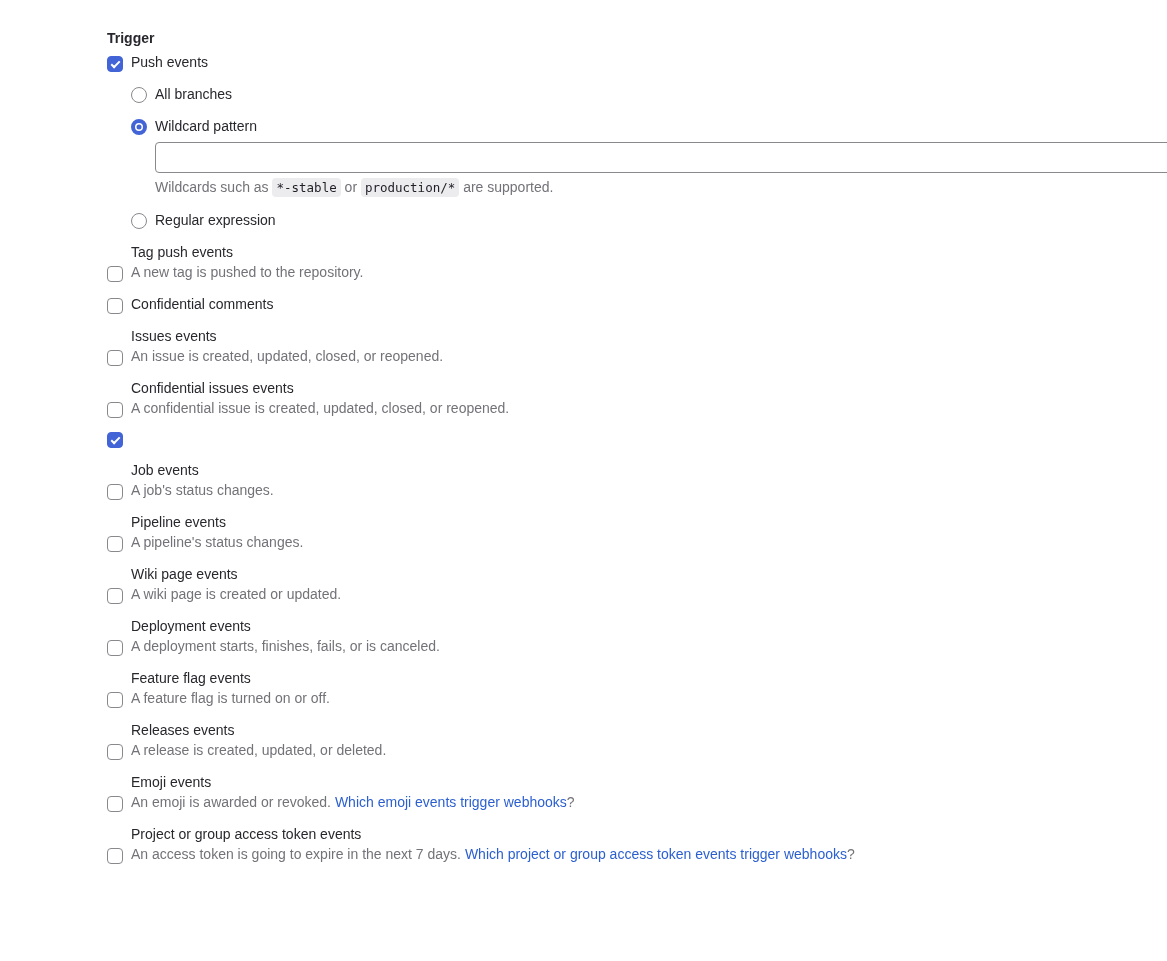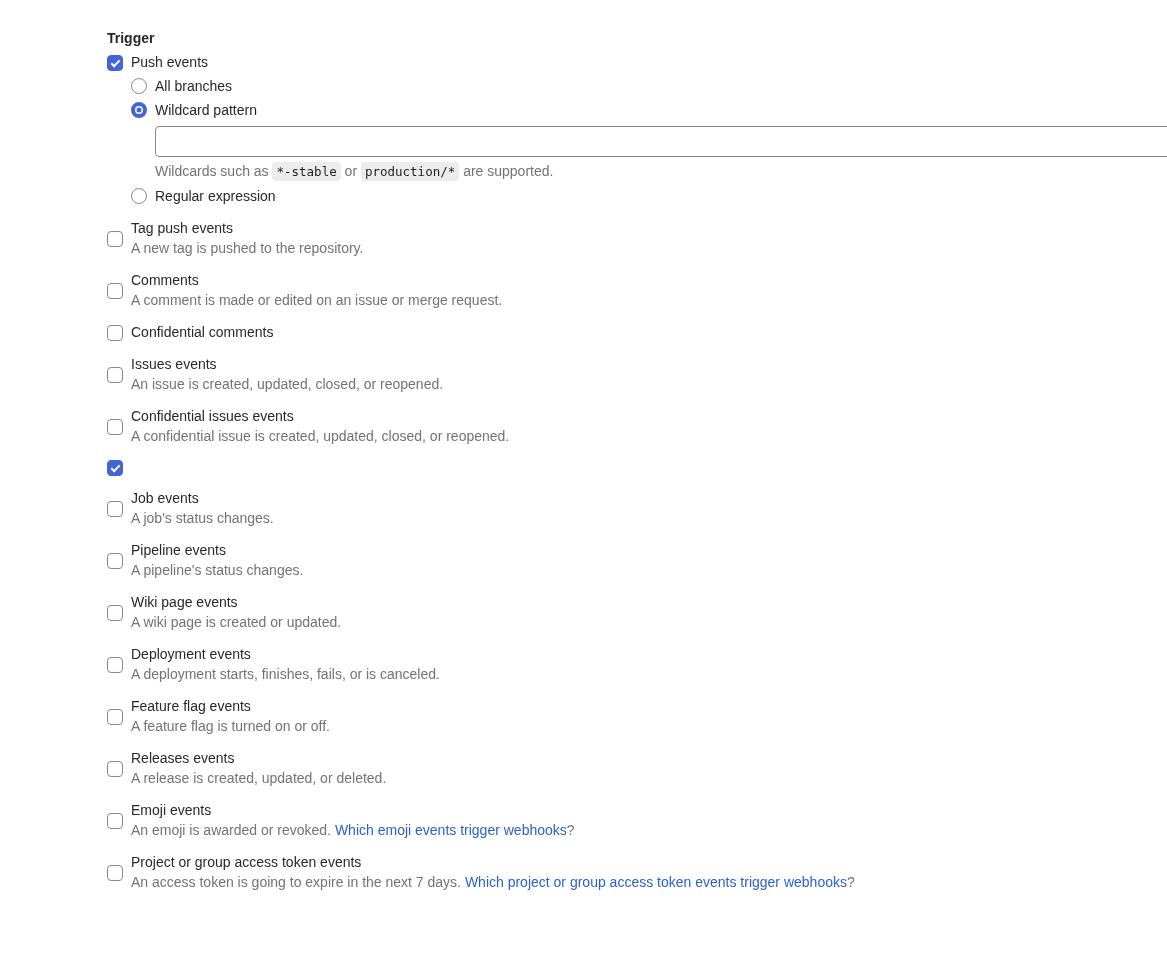--- a/index.html
+++ b/index.html
@@ -13,37 +13,37 @@
   }
   *{box-sizing:border-box;}
   html,body{margin:0;padding:0;}
   body{
     width:1167px;height:961px;overflow:hidden;background:#fff;
     font-family:"Liberation Sans","DejaVu Sans",sans-serif;
     font-size:14px;line-height:20px;color:var(--label);
   }
   .page{padding:16px 0 0 107px;}
   .heading{font-weight:700;margin:12px 0 4px 0;}
-  .event{display:flex;align-items:center;gap:8px;margin-bottom:12px;}
+  .event{display:flex;align-items:flex-end;gap:8px;margin-bottom:12px;}
   .event.push{margin-bottom:0;}
   .event-label{color:var(--label);cursor:pointer;display:inline-block;}
   .event-desc{color:var(--desc);margin-top:0;}
   
   .checkbox{
     position:relative;flex:0 0 auto;width:16px;height:16px;margin-top:2px;
     border:1px solid var(--ctl-border);border-radius:4px;background:#fff;cursor:pointer;
   }
   .checkbox.checked{background:var(--accent);border-color:var(--accent);}
   .checkbox .check{display:none;}
   .checkbox.checked .check{
     display:block;position:absolute;left:2.5px;top:3.5px;width:9px;height:5px;
     border-left:2px solid #fff;border-bottom:2px solid #fff;transform:rotate(-45deg);
   }
   
-  .radio-row{display:flex;align-items:flex-start;gap:8px;margin-top:4px;}
+  .radio-row{display:flex;align-items:center;gap:8px;margin-top:12px;}
   .radio{
     position:relative;flex:0 0 auto;width:16px;height:16px;margin-top:2px;
     border:1px solid var(--ctl-border);border-radius:50%;background:#fff;cursor:pointer;
   }
   .radio.selected{border:4px solid var(--accent);}
   .radio.selected::after{
     content:"";position:absolute;top:50%;left:50%;width:5px;height:5px;
     transform:translate(-50%,-50%);border-radius:50%;background:var(--accent);
   }
   .push-sub{margin-left:24px;}
@@ -106,30 +106,20 @@
       <label class="event-label">Tag push events</label>
       <div class="event-desc">
         <span>A new tag is pushed to the repository.</span>
         
       </div>
     </div>
   </div>
       <div class="event">
     <span class="checkbox"></span>
     <div class="event-body">
-      <label class="event-label">Comments</label>
-      <div class="event-desc">
-        <span>A comment is made or edited on an issue or merge request.</span>
-        
-      </div>
-    </div>
-  </div>
-      <div class="event">
-    <span class="checkbox"></span>
-    <div class="event-body">
       <label class="event-label">Confidential comments</label>
     </div>
   </div>
       <div class="event">
     <span class="checkbox"></span>
     <div class="event-body">
       <label class="event-label">Issues events</label>
       <div class="event-desc">
         <span>An issue is created, updated, closed, or reopened.</span>
         

